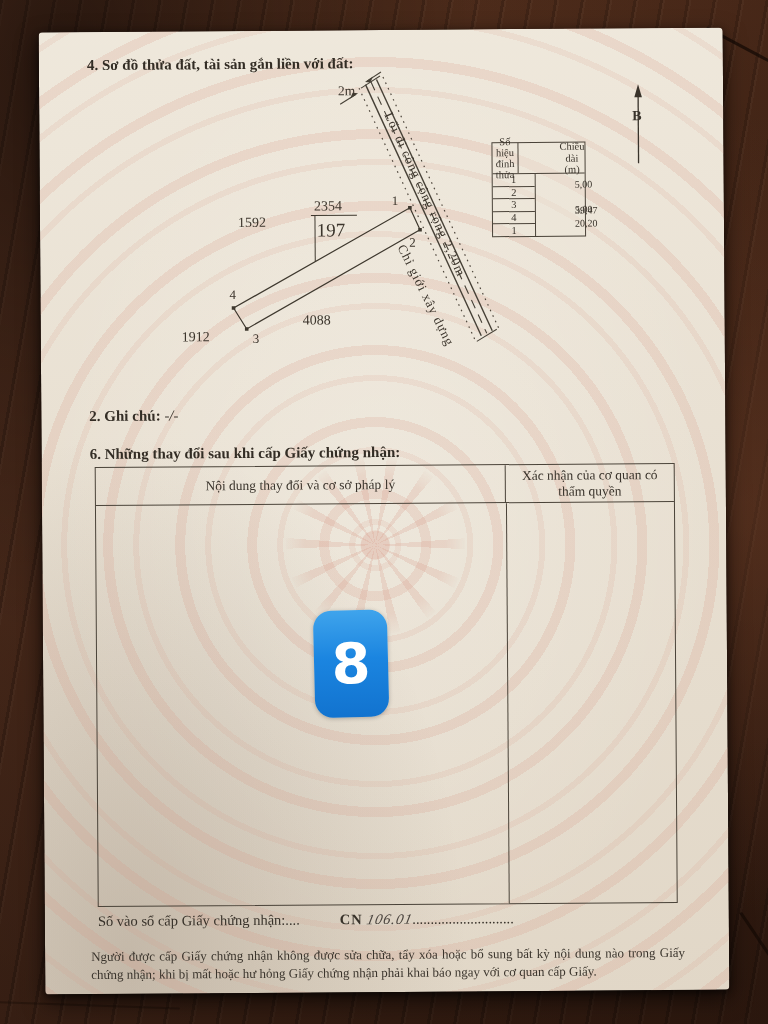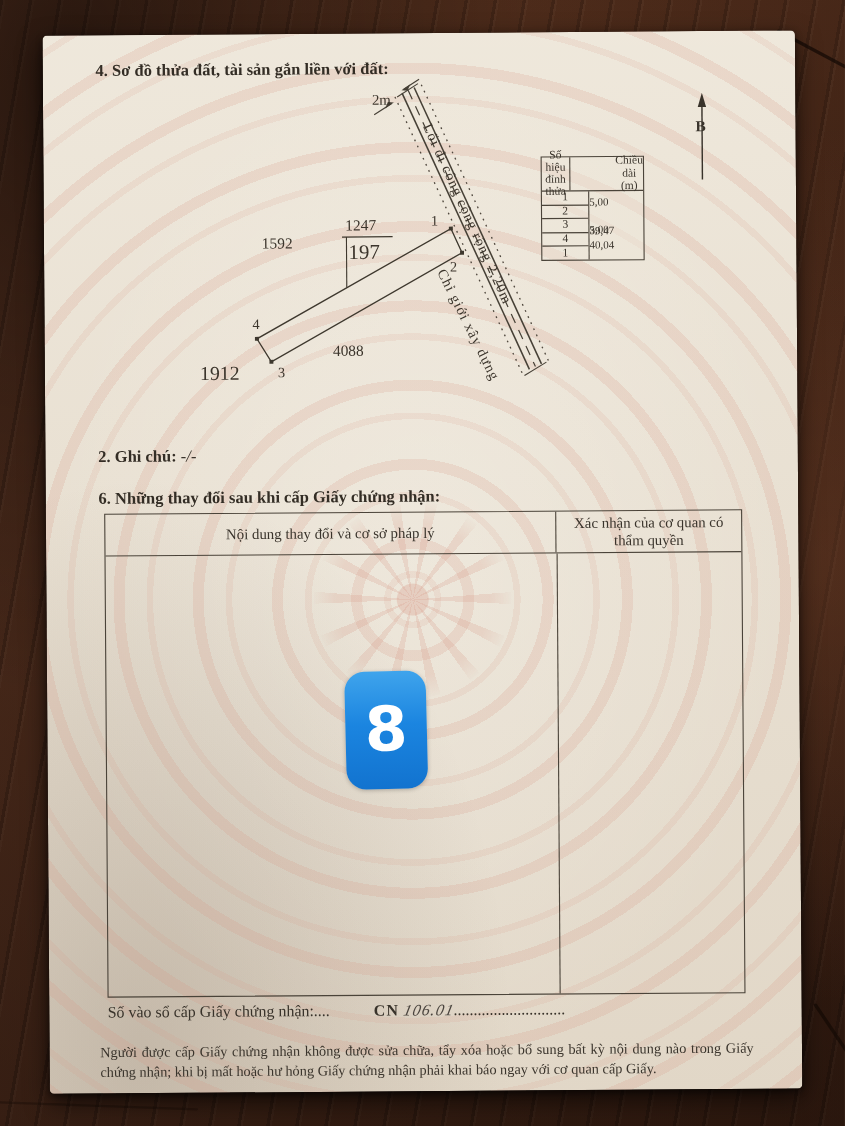--- a/index.html
+++ b/index.html
@@ -64,21 +64,21 @@
   .vtable{ left:452px; top:113px; width:94px; height:95px; border:1.2px solid #4a4339; background:rgba(238,230,218,0.45); font-size:10.5px; }
   .vtable .vhead{ display:flex; height:31px; border-bottom:1px solid #4a4339;gap:41px; }
   .vtable .vhead > div{ display:flex; align-items:center; justify-content:center; text-align:center; line-height:1.05; }
   .vtable .vh1{ width:43px; border-right:1px solid #4a4339; }
   .vtable .vh2{ flex:1;border-radius:15px; }
   .vtable .vbody{ display:flex; height:62px; }
   .vtable .vcol1{ width:43px; border-right:1px solid #4a4339; display:flex; flex-direction:column; }
   .vtable .vcol1 > div{ flex:1; display:flex; align-items:center; justify-content:center; border-bottom:1px solid #4a4339; }
   .vtable .vcol1 > div:last-child{ border-bottom:none; }
   .vtable .vcol2{ flex:1; position:relative; font-size:10px; }
-  .vtable .vcol2 span{ position:absolute; left:0; width:100%; text-align:left; }
+  .vtable .vcol2 span{ position:absolute; left:0; width:100%; text-align:left;padding-left:39px; }
 
   
   .big-table{ left:53px; top:435px; width:580px; height:440px; border:1.4px solid #4a4339; }
   .bt-head{ display:flex; height:38px; border-bottom:1.2px solid #4a4339; font-size:13.5px; }
   .bt-c1{ width:410px; border-right:1.2px solid #4a4339; display:flex; align-items:center; justify-content:center; }
   .bt-c2{ flex:1; display:flex; align-items:center; justify-content:center; text-align:center; line-height:1.15; padding:0 8px; }
   .bt-body{ position:relative; height:400px; }
   .bt-divider{ position:absolute; left:410px; top:0; width:0; height:100%; border-left:1.2px solid #4a4339; }
 
   .badge{
@@ -140,25 +140,25 @@
     <line x1="275" y1="185" x2="275" y2="231" stroke="#3e382e" stroke-width="1"></line>
 
     <line x1="599" y1="135" x2="599" y2="64" stroke="#39332b" stroke-width="1.3"></line>
     <polygon points="599,56 595.2,69 602.8,69" fill="#39332b"></polygon>
   </svg>
 
   <span class="abs label" style="left:299px; top:53px;">2m</span>
   <span class="abs label rot" style="left:356px; top:80px; transform:rotate(66deg); font-size:13px;">Lối đi công cộng rộng 2,20m</span>
   <span class="abs label rot" style="left:368px; top:212px; transform:rotate(64deg); font-size:13px;">Chỉ giới xây dựng</span>
 
-  <span class="abs label ctr" style="left:262px; top:168px; width:52px; font-size:14px;">1247</span>
+  <span class="abs label ctr" style="left:262px; top:168px; width:52px; font-size:14px;">2354</span>
   <span class="abs label ctr" style="left:265px; top:189px; width:52px; font-size:19px;">197</span>
 
   <span class="abs label" style="left:198px; top:184px; font-size:14px;">1592</span>
-  <span class="abs label" style="left:141px; top:298px; font-size:18px;">1912</span>
+  <span class="abs label" style="left:141px; top:298px; font-size:14px;">1912</span>
   <span class="abs label" style="left:262px; top:282px; font-size:14px;">4088</span>
 
   <span class="abs vx" style="left:352px; top:163px;">1</span>
   <span class="abs vx" style="left:369px; top:205px;">2</span>
   <span class="abs vx" style="left:212px; top:300px;">3</span>
   <span class="abs vx" style="left:189px; top:256px;">4</span>
 
   <span class="abs north-b" style="left:593px; top:80px;">B</span>
 
   <div class="abs vtable">
@@ -171,21 +171,21 @@
         <div>1</div>
         <div>2</div>
         <div>3</div>
         <div>4</div>
         <div>1</div>
       </div>
       <div class="vcol2">
         <span style="top:5px;">5,00</span>
         <span style="top:18px;margin-top:13px;">39,47</span>
         <span style="top:30px;">5,00</span>
-        <span style="top:44px;">40,04</span>
+        <span style="top:44px;">20,20</span>
       </div>
     </div>
   </div>
 
   <div class="abs" style="left:48px; top:376px; font-size:15px;">
     <span class="title">2. Ghi chú:</span>
     <span style="font-style:italic;">-/-</span>
   </div>
 
   <div class="abs title" style="left:48px; top:414px;">6. Những thay đổi sau khi cấp Giấy chứng nhận:</div>

